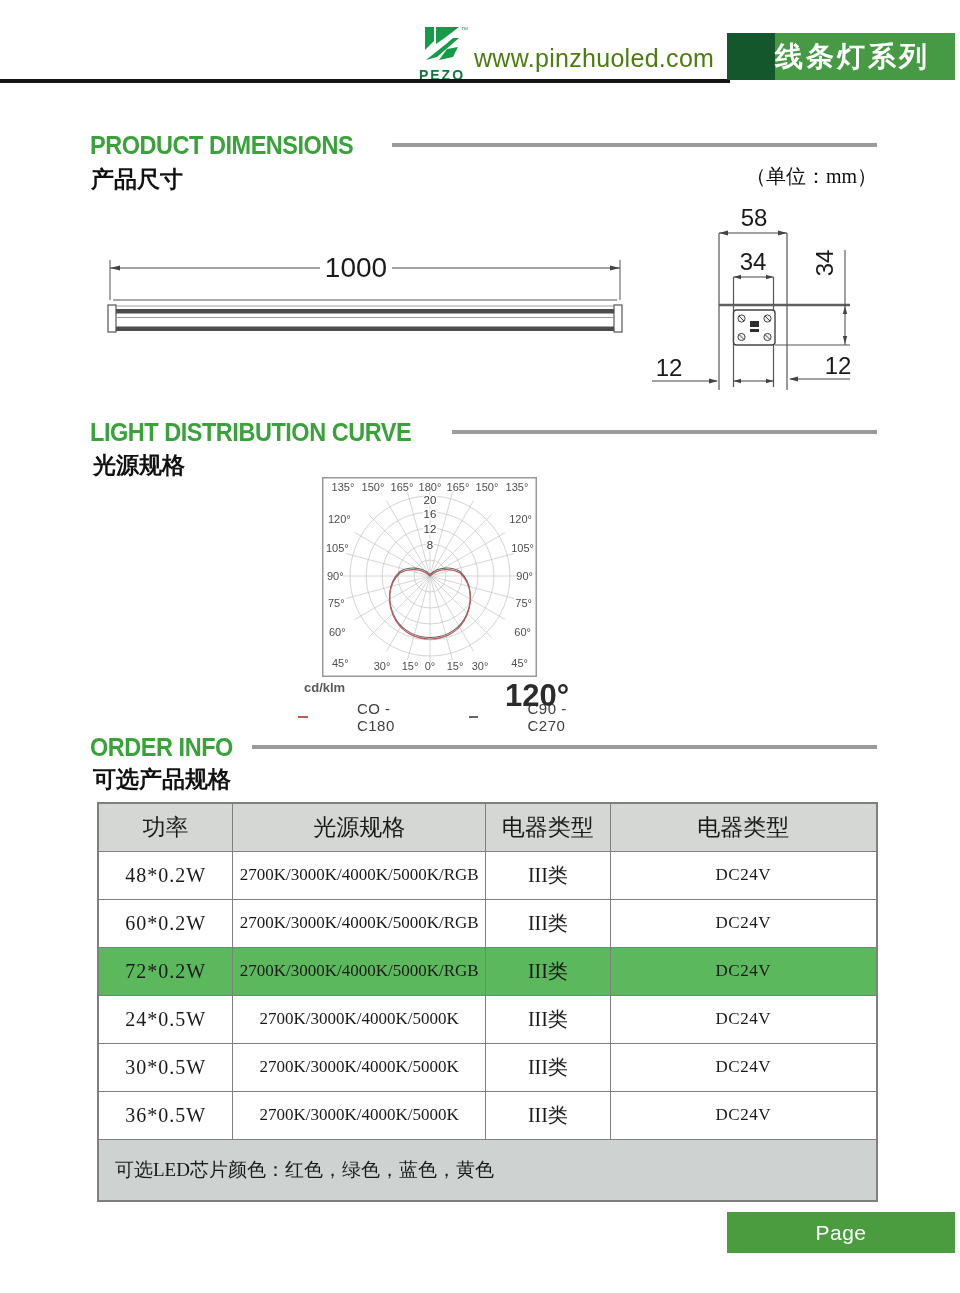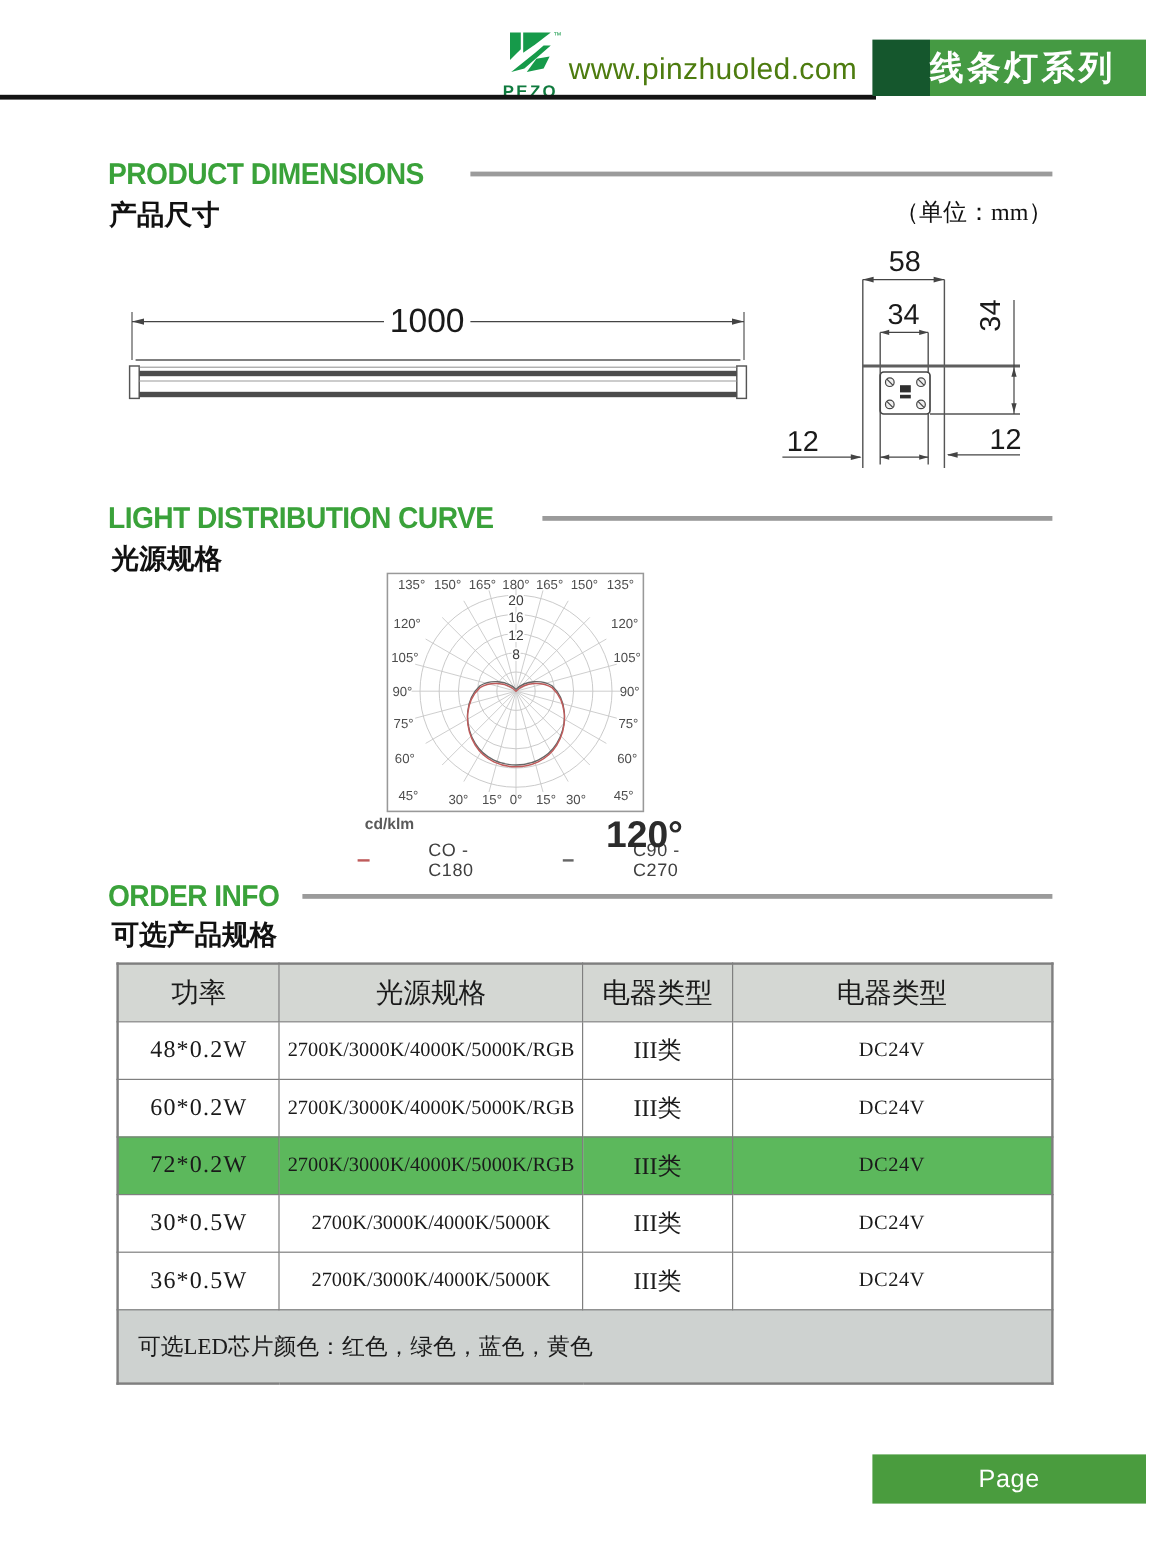--- a/index.html
+++ b/index.html
@@ -275,20 +275,26 @@
         <td class="c-driver">III类</td>
         <td class="c-volt">DC24V</td>
       </tr>
       <tr class="highlight">
         <td class="c-power">72*0.2W</td>
         <td class="c-source">2700K/3000K/4000K/5000K/RGB</td>
         <td class="c-driver">III类</td>
         <td class="c-volt">DC24V</td>
       </tr>
       <tr>
+        <td class="c-power">24*0.5W</td>
+        <td class="c-source">2700K/3000K/4000K/5000K</td>
+        <td class="c-driver">III类</td>
+        <td class="c-volt">DC24V</td>
+      </tr>
+      <tr>
         <td class="c-power">30*0.5W</td>
         <td class="c-source">2700K/3000K/4000K/5000K</td>
         <td class="c-driver">III类</td>
         <td class="c-volt">DC24V</td>
       </tr>
       <tr>
         <td class="c-power">36*0.5W</td>
         <td class="c-source">2700K/3000K/4000K/5000K</td>
         <td class="c-driver">III类</td>
         <td class="c-volt">DC24V</td>

